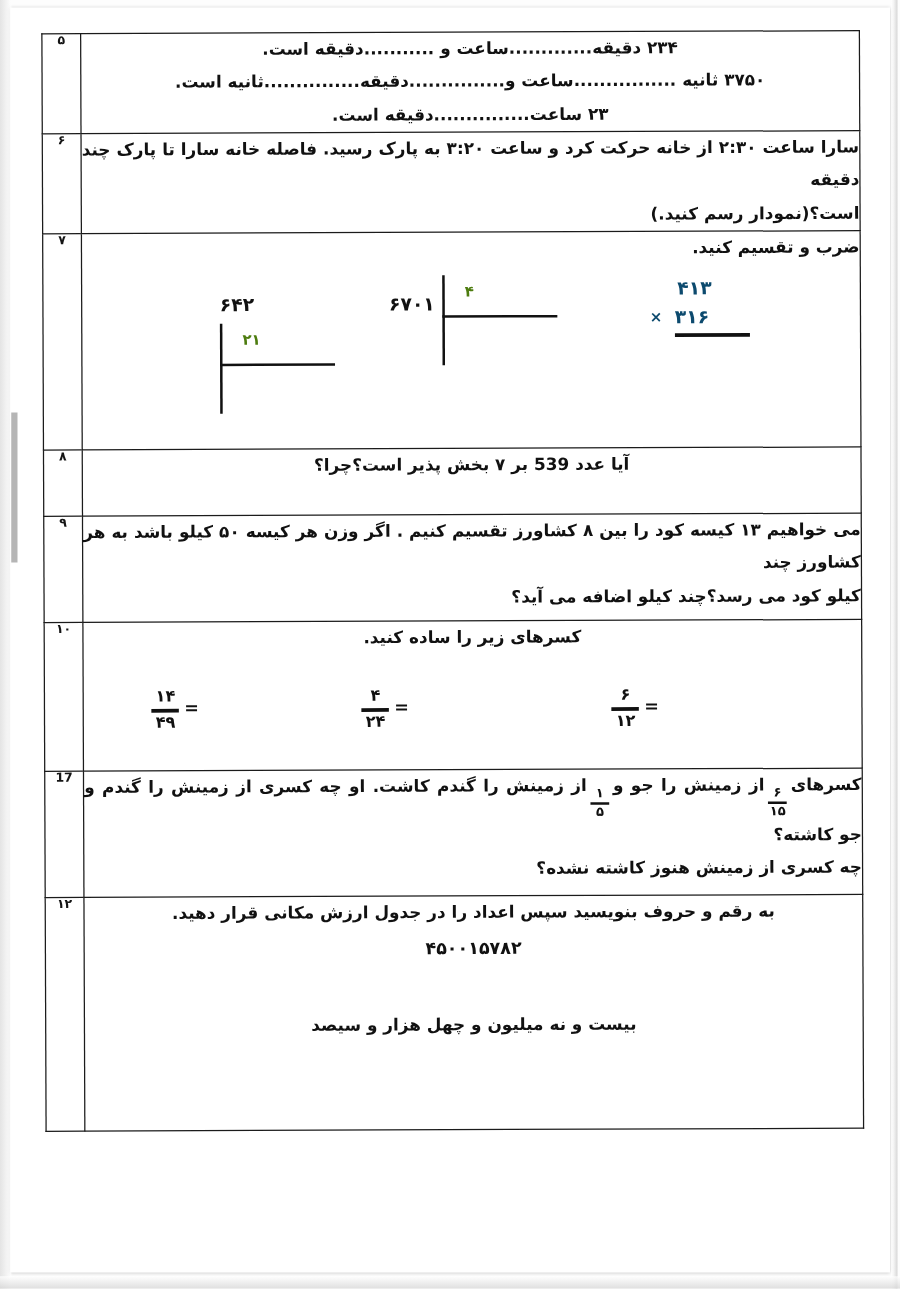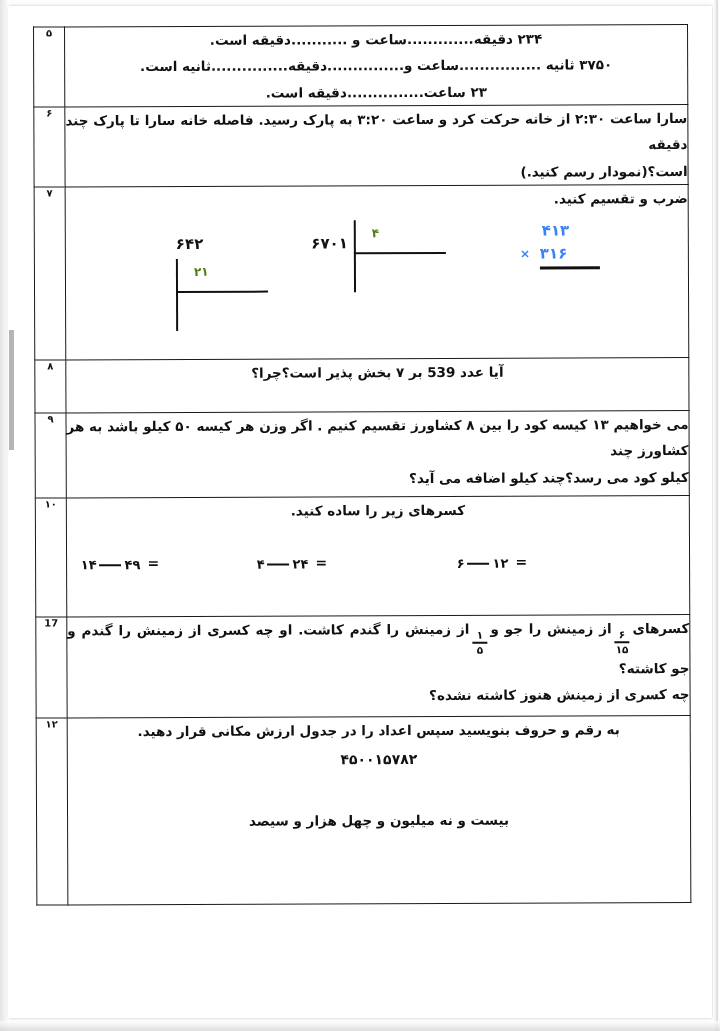--- a/index.html
+++ b/index.html
@@ -117,21 +117,21 @@
 
   
   .mult-block {
     position: absolute;
     top: 8px;
     right: 88px;
     text-align: left;
     direction: ltr;
     font-size: 15px;
     font-weight: bold;
-    color: #3b82f6;
+    color: #0c4a6e;
     line-height: 1.5;
   }
   .mult-top { padding-left: 22px; letter-spacing: 1px; }
   .mult-bottom-row {
     display: flex;
     align-items: flex-end;
     gap: 10px;
   }
   .mult-sign { font-size: 12px; padding-bottom: 2px; }
   .mult-num2 { letter-spacing: 1px; }
@@ -198,20 +198,21 @@
   .frac-item {
     position: absolute;
     top: 26px;
     display: flex;
     align-items: center;
     direction: ltr;
     gap: 4px;
   }
   .frac {
     display: inline-flex;
+    flex-direction: column;
     align-items: center;
     font-size: 13px;
     font-weight: bold;
     color: #111;
     line-height: 1.25;
   }
   .frac .num { padding: 0 3px; }
   .frac .bar {
     width: 22px;
     height: 2.5px;

